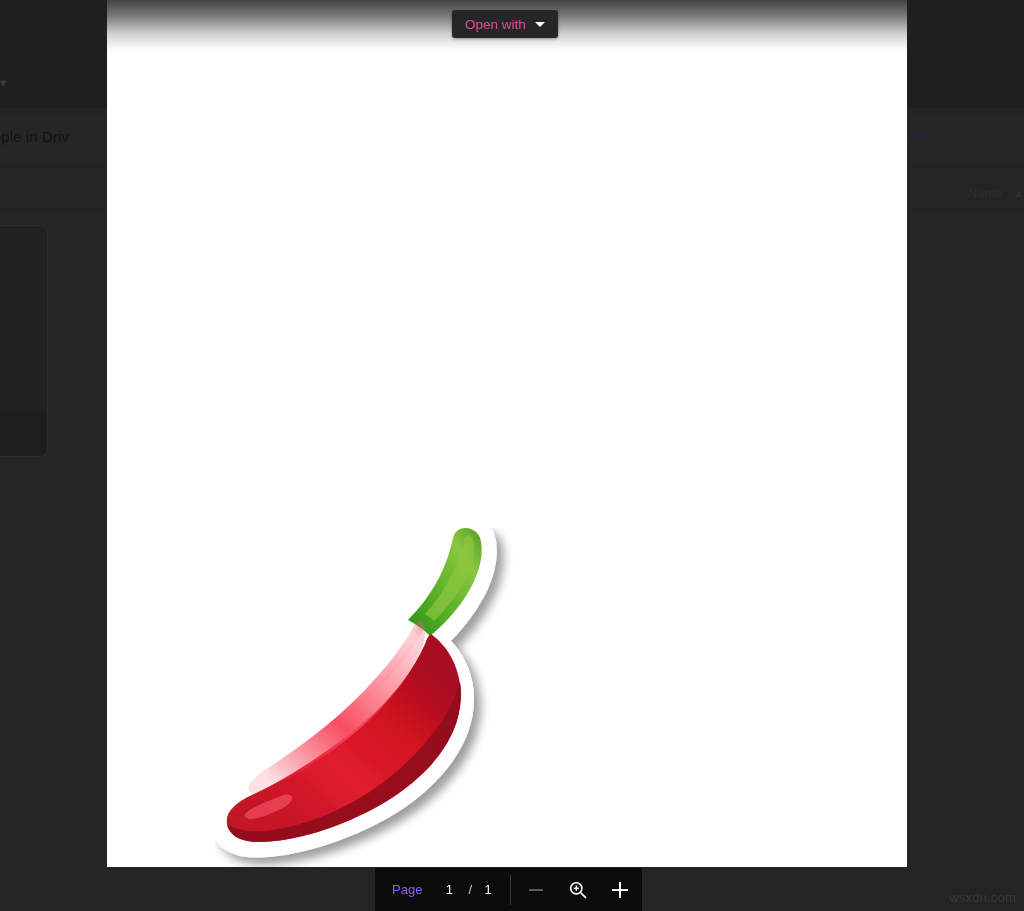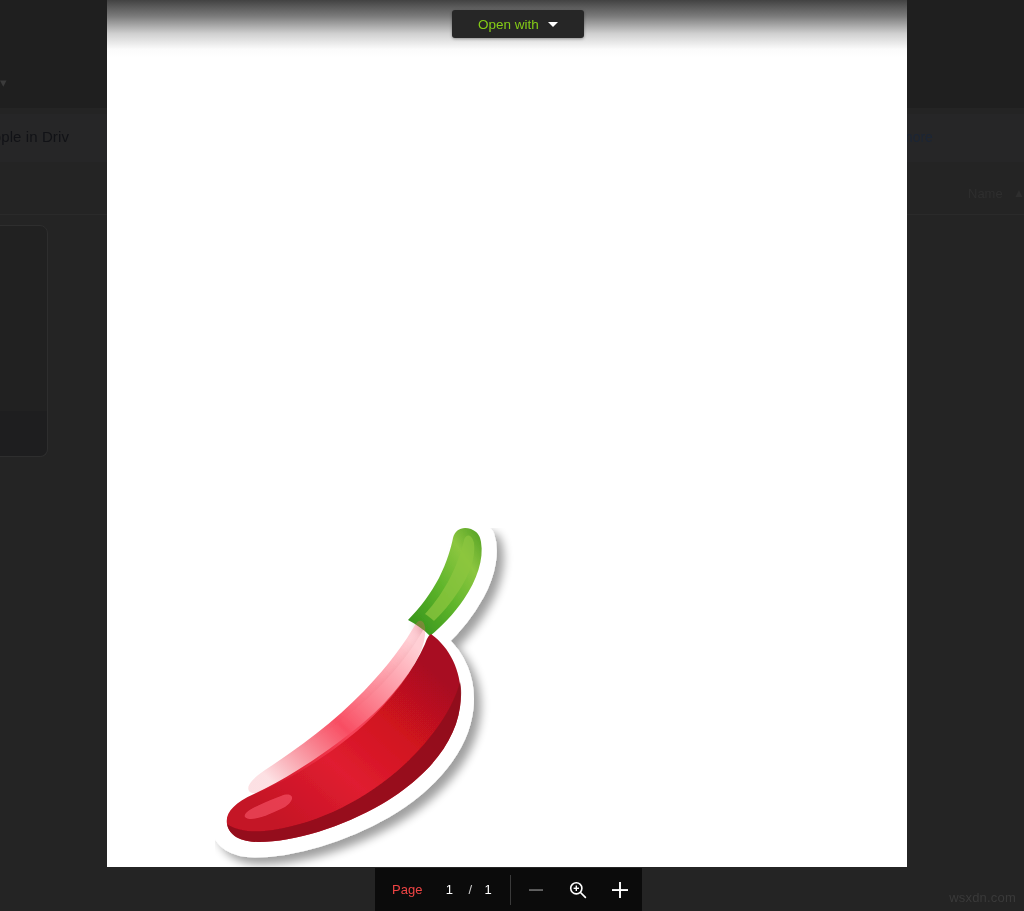--- a/index.html
+++ b/index.html
@@ -125,26 +125,26 @@
                  rgba(90,90,90,0.80) 28%,
                  rgba(150,150,150,0.45) 58%,
                  rgba(225,225,225,0.12) 85%,
                  rgba(255,255,255,0) 100%);
     pointer-events: none;
   }
   .open-with-btn {
     position: absolute;
     left: 345px; top: 10px;
     height: 28px;
-    padding: 0 26px;
+    padding: 0 13px;
     display: flex;
     align-items: center;
     gap: 9px;
     background: #262626;
-    color: #84cc16;
+    color: #ec4899;
     font-size: 13.5px;
     border: none;
     border-radius: 3px;
     cursor: pointer;
     box-shadow: 0 1px 3px rgba(0,0,0,.35);
     font-family: "Liberation Sans", sans-serif;
     white-space: nowrap;
   }
   .open-with-btn .caret {
     display: inline-block;
@@ -171,21 +171,21 @@
     align-items: center;
   }
   .tb-page-group {
     display: flex;
     align-items: center;
     height: 100%;
     padding-left: 17px;
     padding-right: 14px;
   }
   .tb-label {
-    color: #ef4444;
+    color: #8b5cf6;
     font-size: 13px;
     margin-right: 16px;
   }
   .tb-page-input {
     width: 22px;
     background: transparent;
     border: none;
     outline: none;
     color: #ffffff;
     font-size: 13px;

